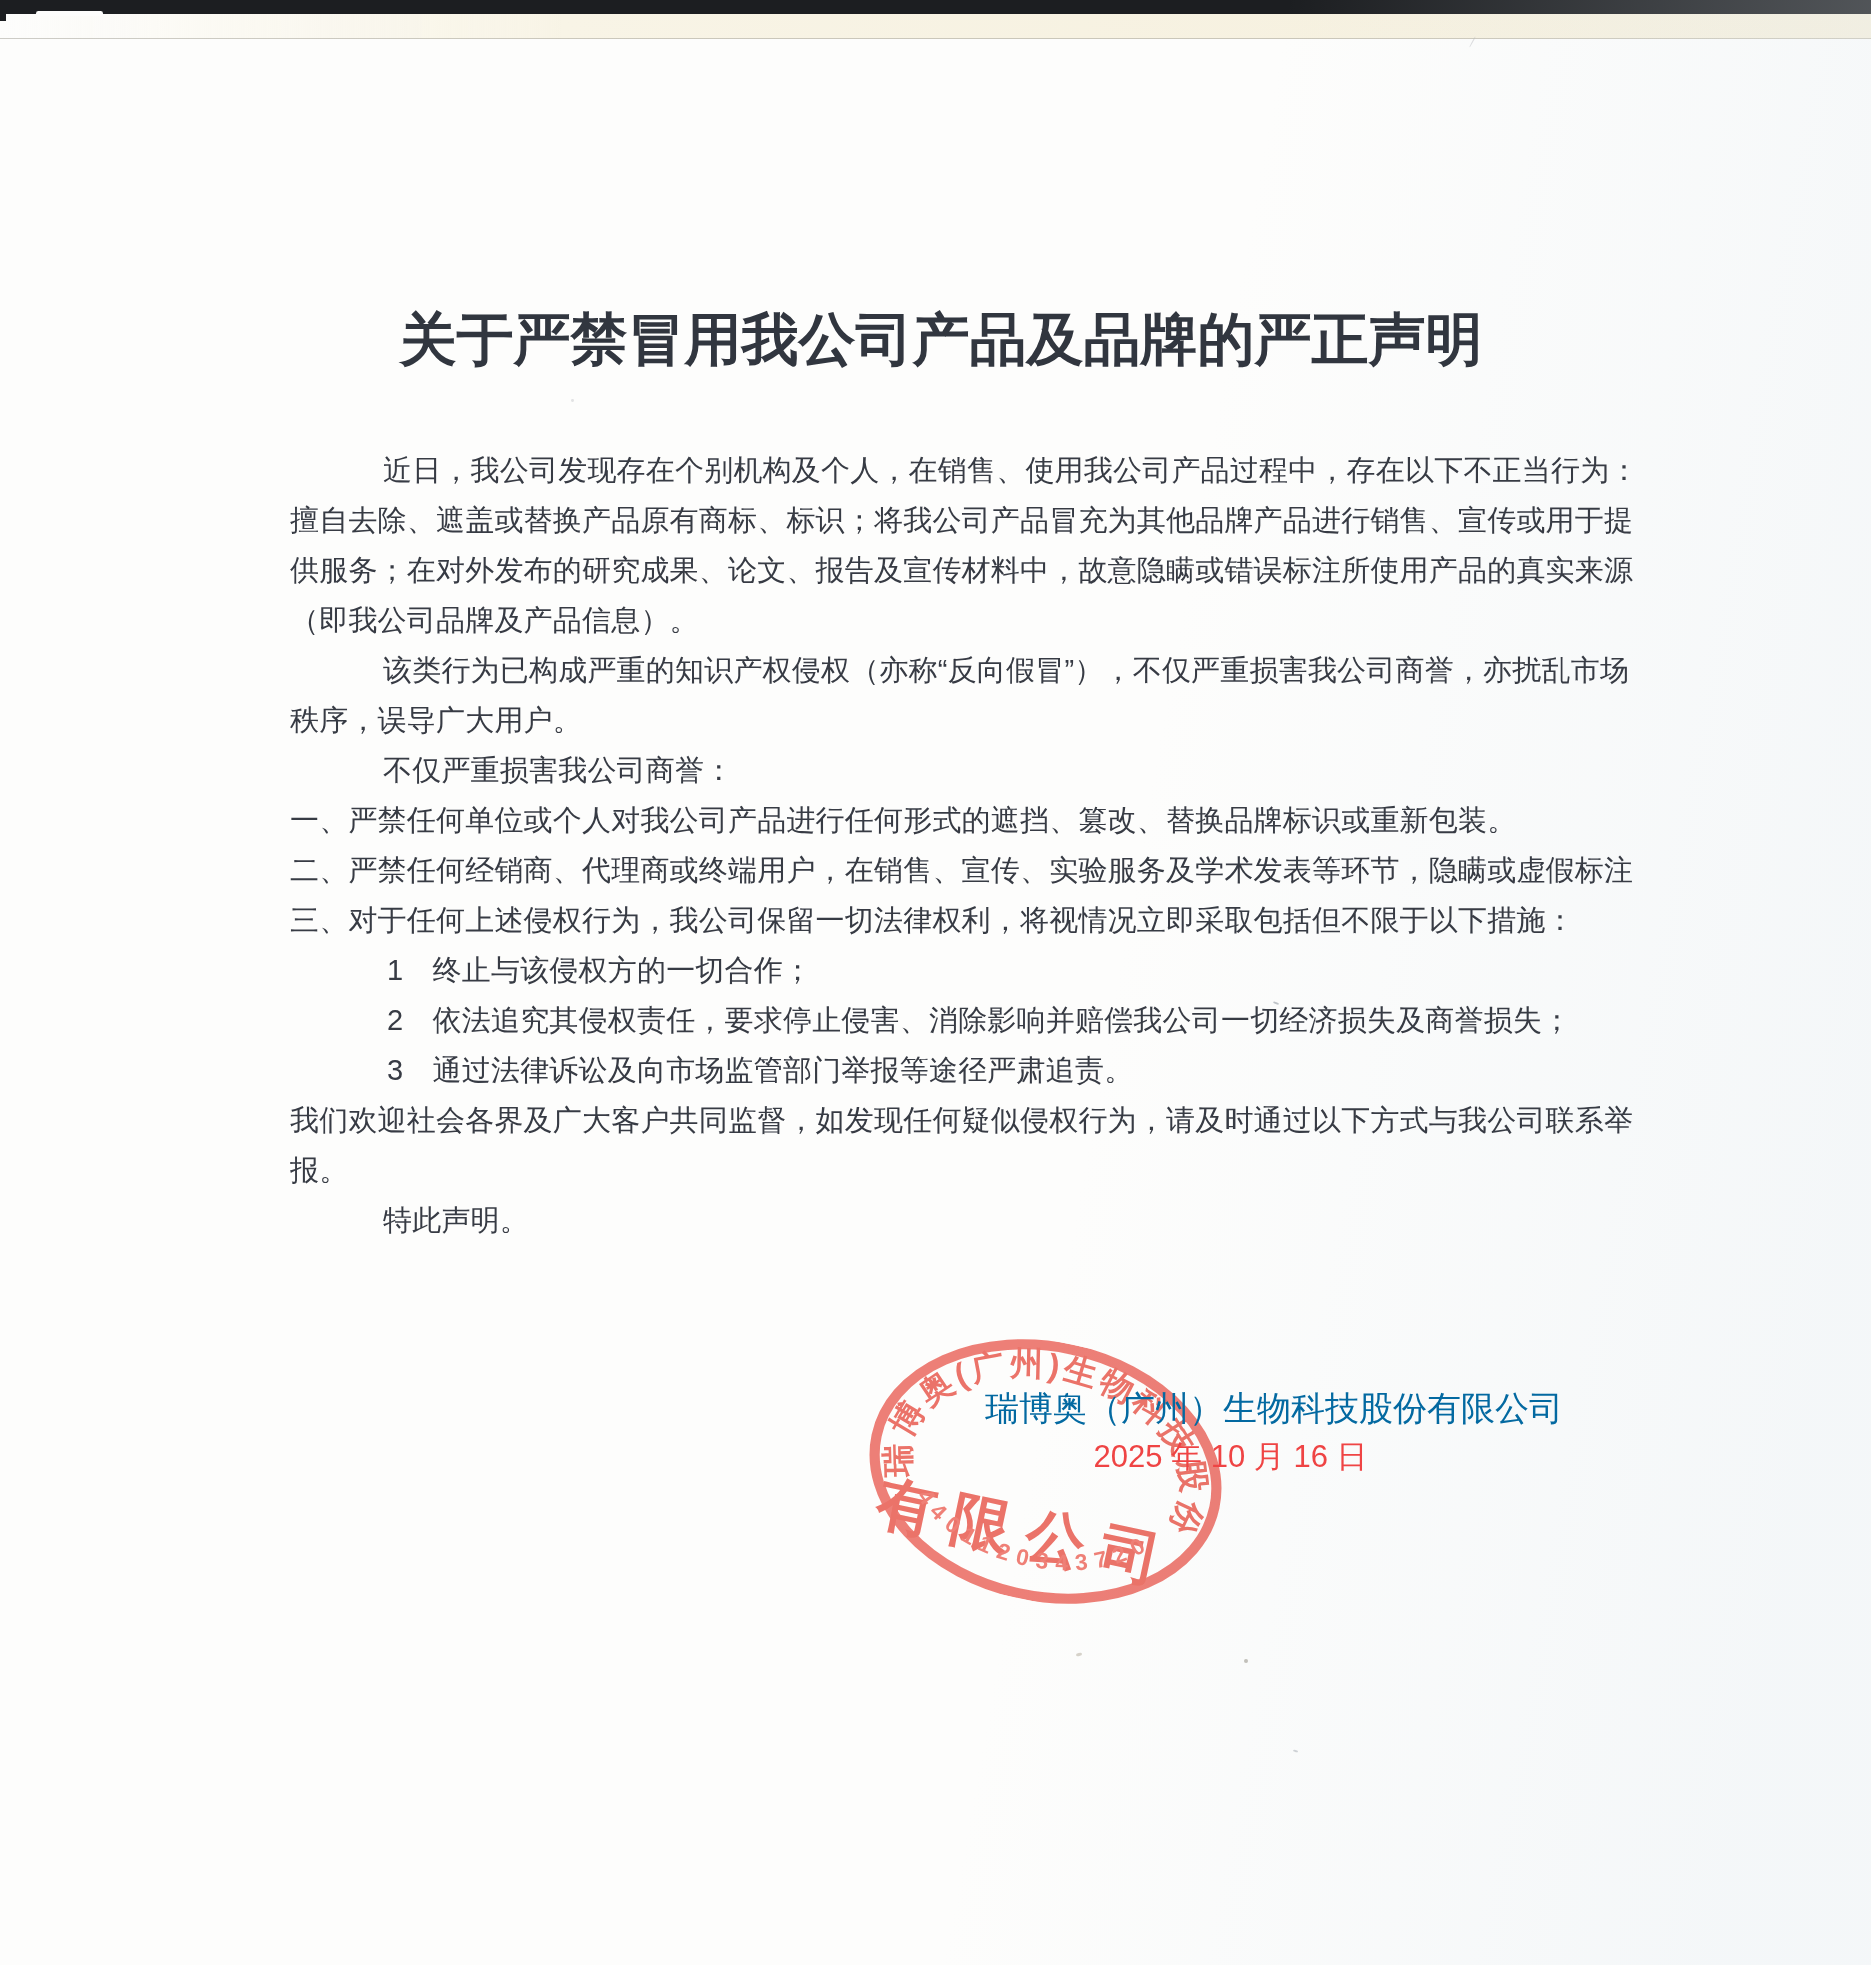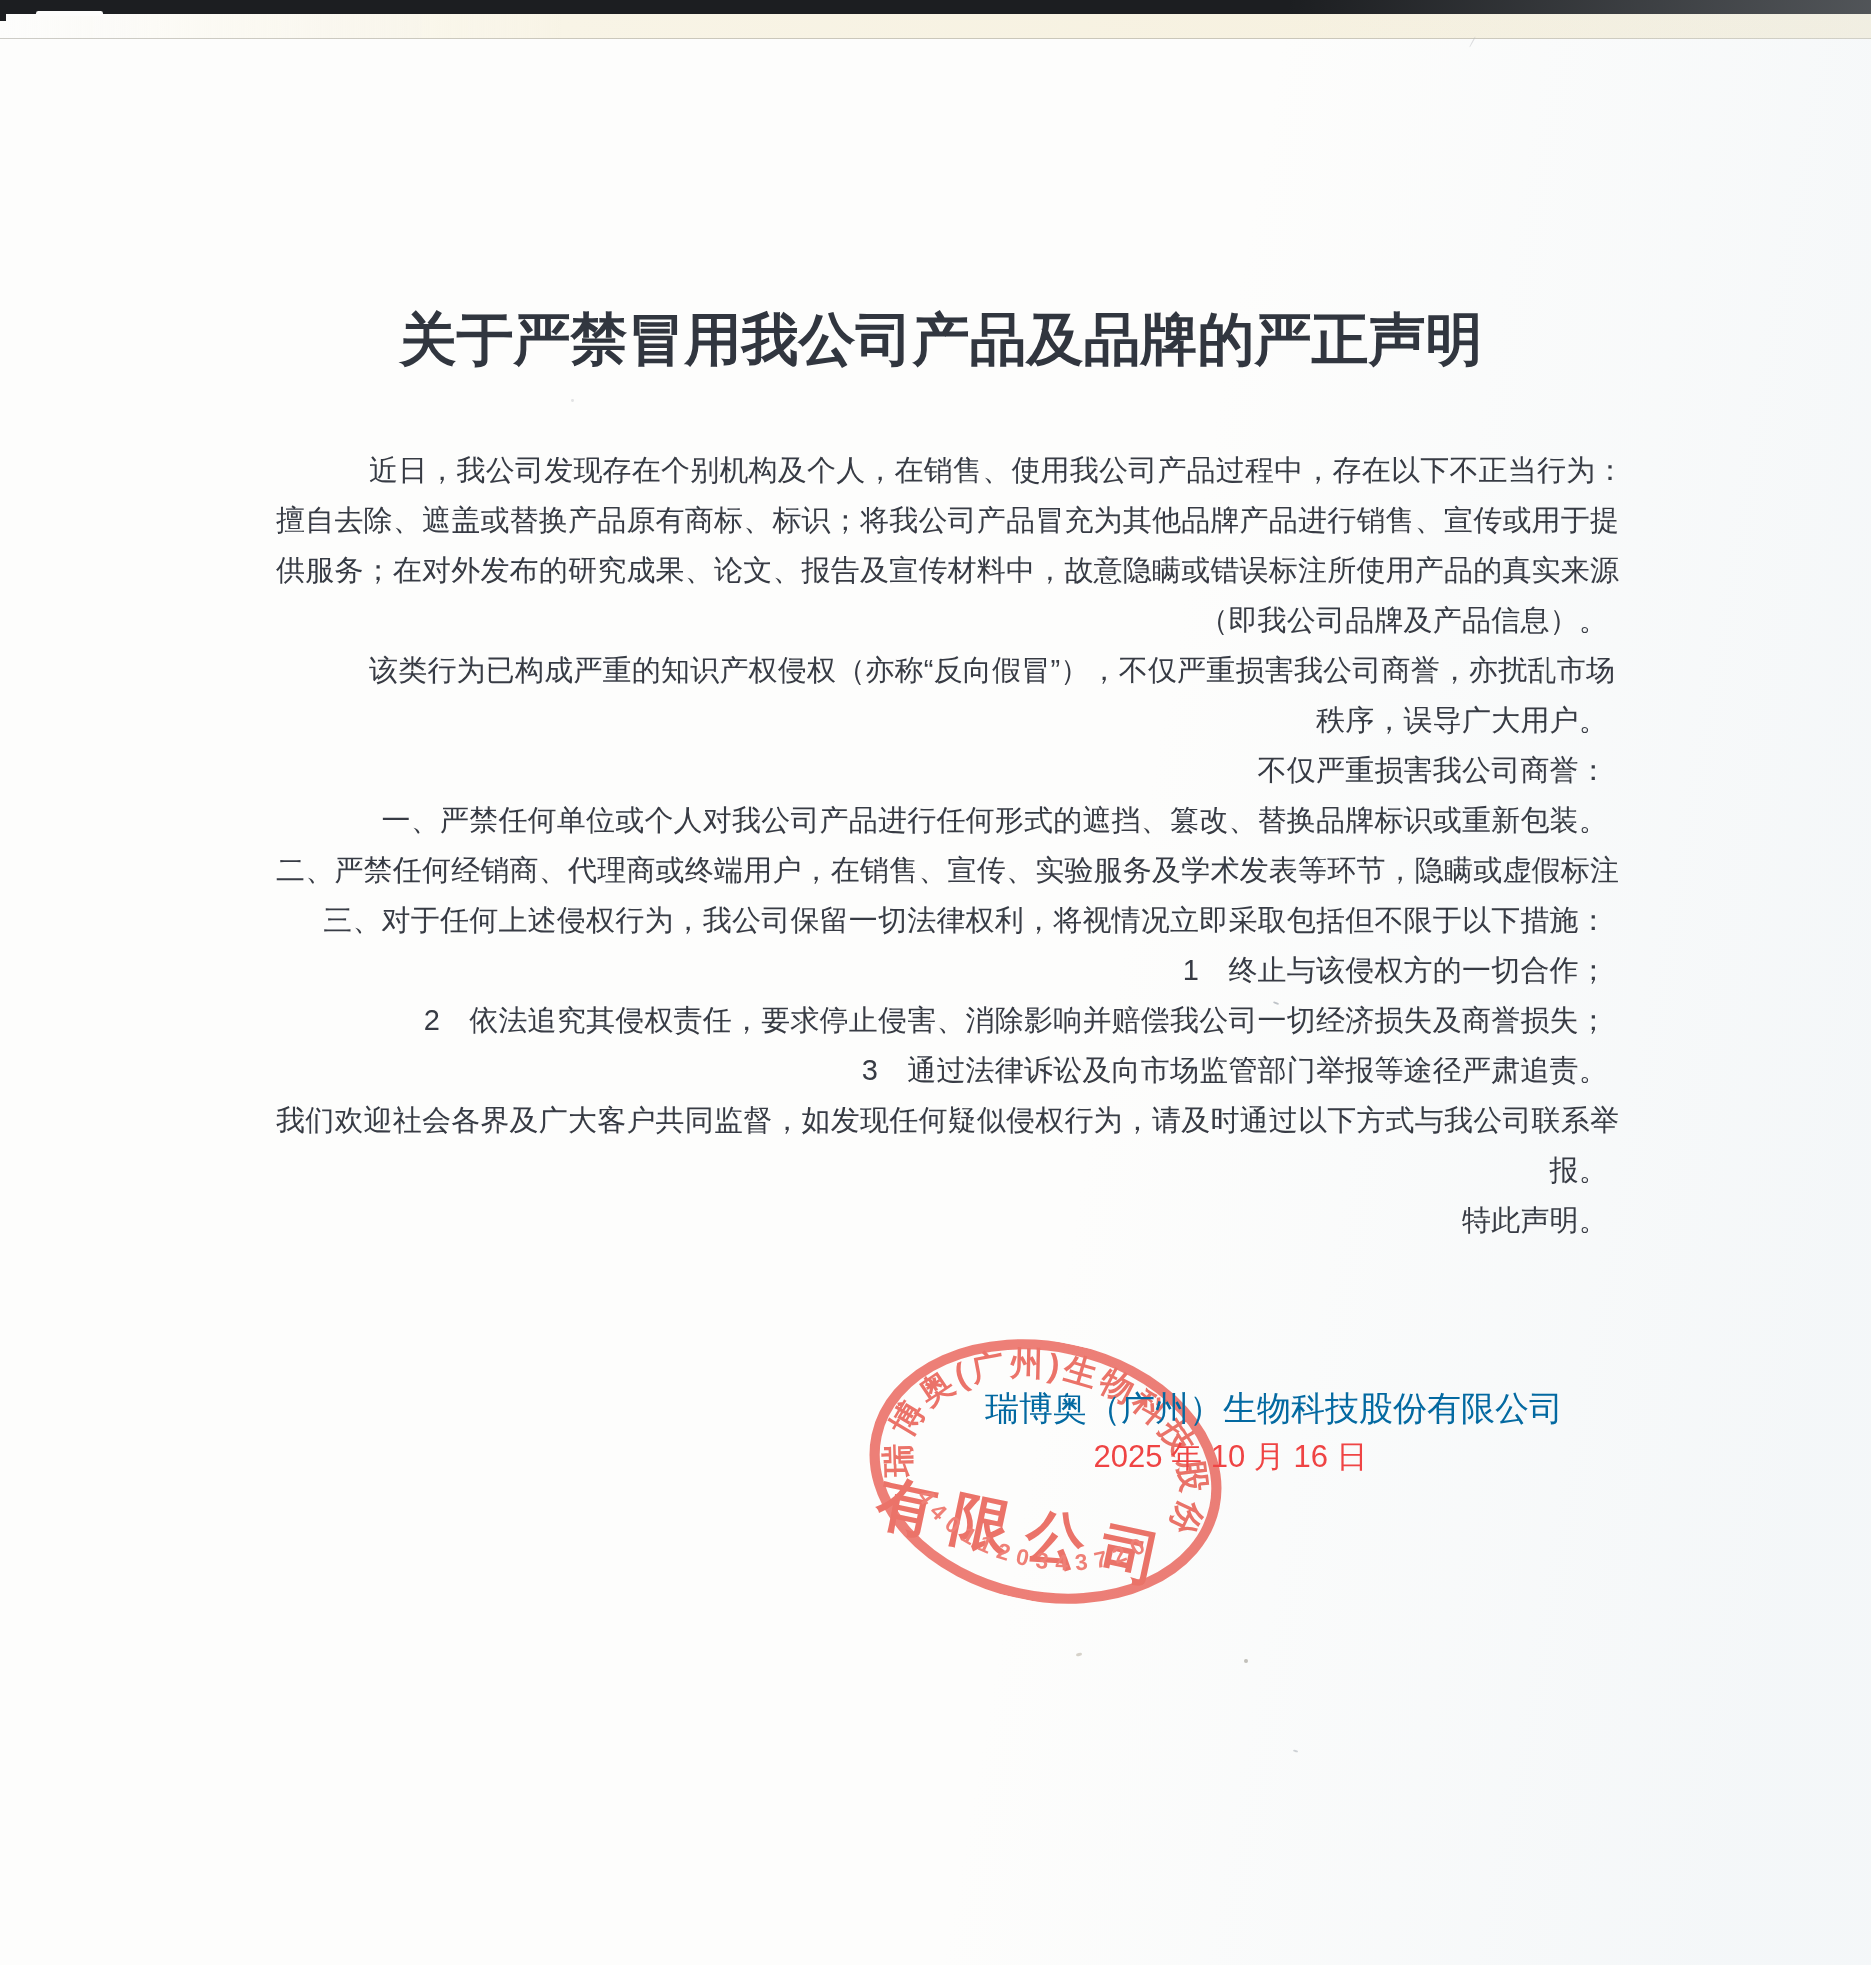--- a/index.html
+++ b/index.html
@@ -22,21 +22,21 @@
     position:absolute;inset:0;pointer-events:none;
     background:linear-gradient(100deg, rgba(255,255,255,0) 55%, rgba(228,236,242,.35) 88%);
   }
   .speck{position:absolute;border-radius:50%;}
   
   .title{
     position:absolute;left:277px;top:308px;width:1328px;
     text-align:center;font-size:57px;font-weight:600;letter-spacing:0;
     color:#31363f;line-height:63px;white-space:nowrap;
   }
-  .body-block{position:absolute;left:276px;top:445px;width:1332px;text-align:right;}
+  .body-block{position:absolute;left:290px;top:445px;width:1332px;}
   .ln{
     font-size:29px;line-height:50px;height:50px;white-space:nowrap;
     color:#373b44;letter-spacing:0.2px;
   }
   .ind{padding-left:93px;}
   .item{padding-left:97px;}
   
   .sig-company{
     position:absolute;left:985px;top:1383px;font-size:34px;line-height:50px;
     color:#0369a1;white-space:nowrap;z-index:3;

